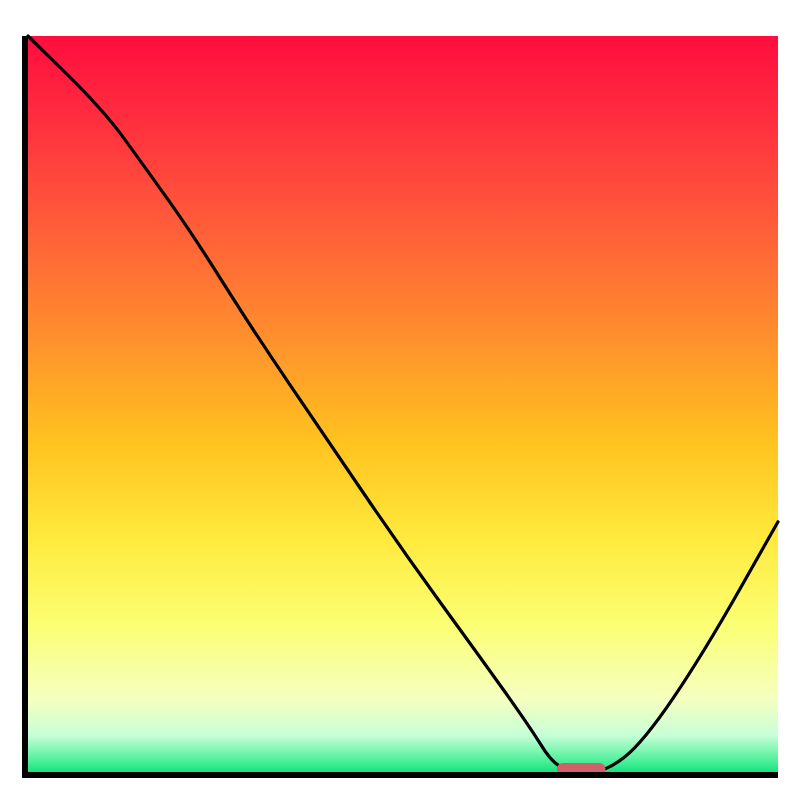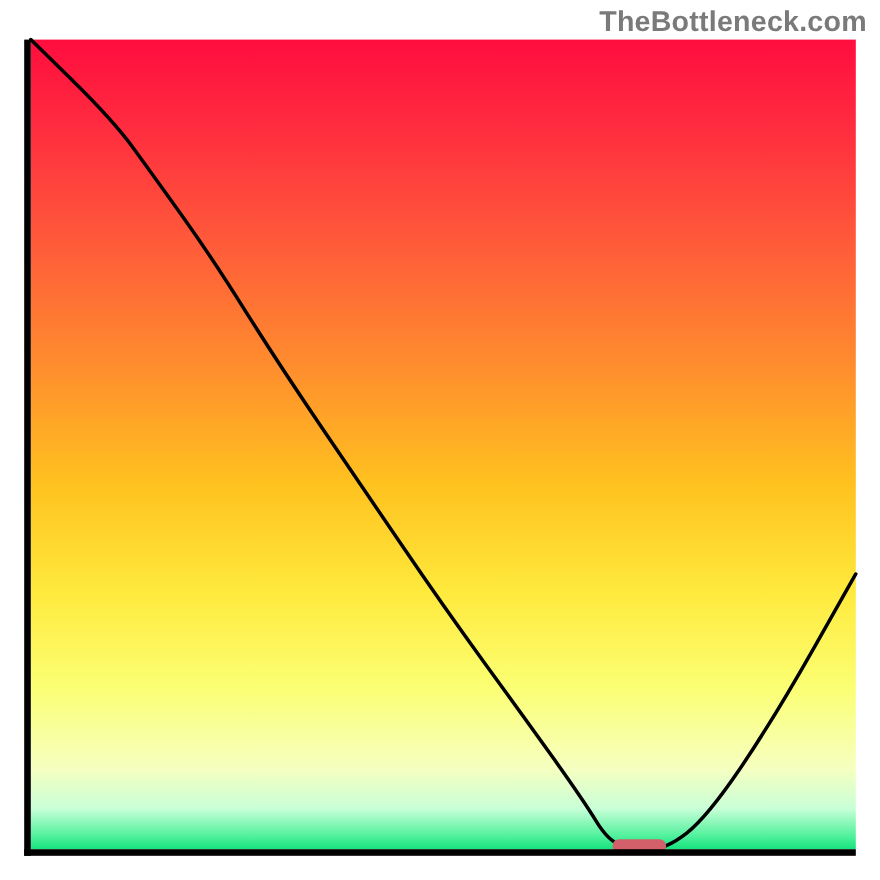--- a/index.html
+++ b/index.html
@@ -77,21 +77,20 @@
   }
   .optimal-marker {
     fill: #d1606a;
     stroke: none;
   }
 </style>
 </head>
 <body>
 
 <div class="canvas">
-  <div class="watermark">TheBottleneck.com</div>
 
   <div class="plot-bg">
     <div class="gradient"></div>
   </div>
 
   <svg class="curve" viewBox="0 0 750 736" preserveAspectRatio="none">
     <path class="curve-path" d="M 0.0 0.0 Q 0.0 0.0 37.5 36.8 Q 75.0 73.6 93.8 99.4 Q 112.5 125.1 138.8 161.9 Q 165.0 198.7 195.0 246.6 Q 225.0 294.4 262.5 349.6 Q 300.0 404.8 337.5 460.0 Q 375.0 515.2 412.5 566.7 Q 450.0 618.2 476.3 655.0 Q 502.5 691.8 513.8 710.2 Q 525.0 728.6 536.3 732.3 Q 547.5 736.0 562.5 736.0 Q 577.5 736.0 596.3 721.3 Q 615.0 706.6 645.0 662.4 Q 675.0 618.2 712.5 552.0 T 750.0 485.8 "></path>
     <rect class="optimal-marker" x="528.8" y="727.0" width="48.8" height="12" rx="6" ry="6"></rect>
   </svg>
 

